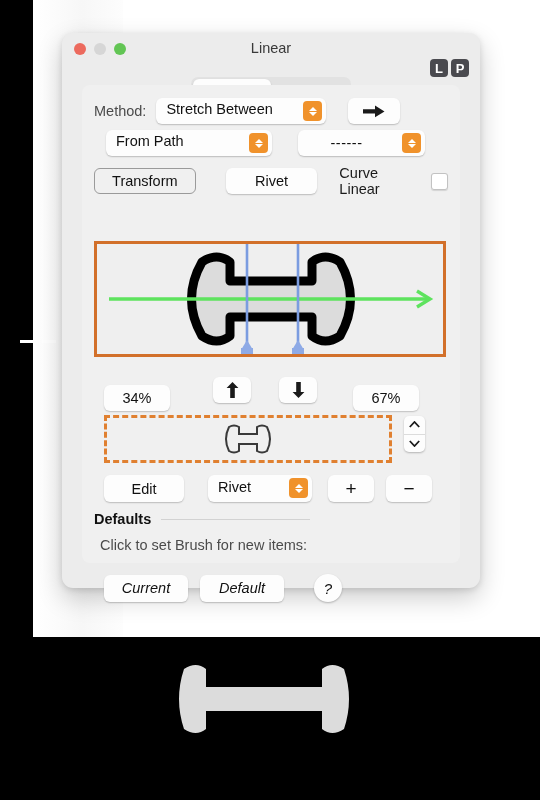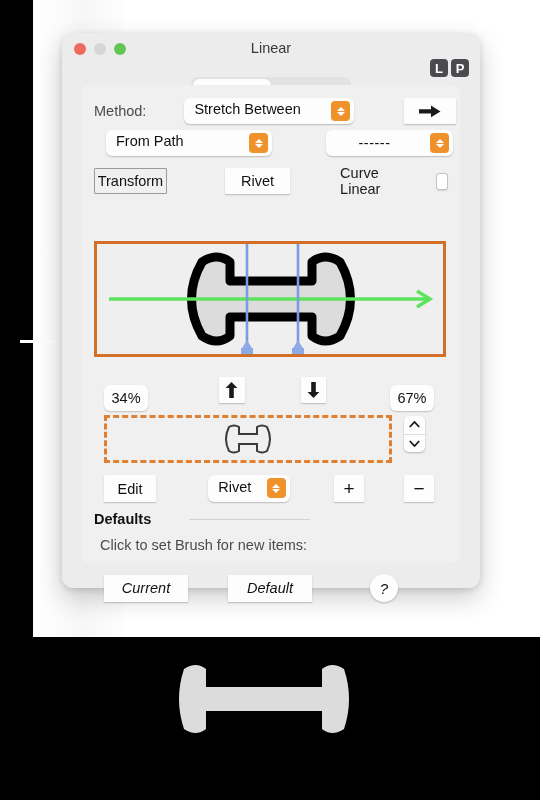--- a/index.html
+++ b/index.html
@@ -37,39 +37,39 @@
   .tabs{position:absolute;left:129px;top:44px;width:160px;height:27px;
     background:#e2e2e2;border-radius:7px;display:flex;padding:2px;box-sizing:border-box;}
   .tab{flex:1;display:flex;align-items:center;justify-content:center;
     font-size:14.5px;color:#1c1c1c;border-radius:6px;}
   .tab.active{background:#fdfdfd;box-shadow:0 1px 2px rgba(0,0,0,.18);}
 
   
   .panel{position:absolute;left:20px;top:52px;width:378px;height:478px;
     background:#f0f0f0;border-radius:8px;}
 
-  .row{position:absolute;display:flex;align-items:center;gap:28px;}
+  .row{position:absolute;display:flex;align-items:center;}
 
   .label{font-size:14.5px;color:#4b4b4b;}
   .label-dark{font-size:14.5px;color:#1b1b1b;}
 
   
   .popup{background:#fdfdfd;border-radius:6px;height:26px;display:flex;
     align-items:center;box-shadow:0 1px 1.5px rgba(0,0,0,.22);position:relative;
     box-sizing:border-box;padding:0 30px 4px 10px;font-size:14.5px;color:#111;}
   .popup .chev{position:absolute;right:4px;top:3px;width:19px;height:20px;
     background:#f0922b;border-radius:4px;display:flex;flex-direction:column;
     align-items:center;justify-content:center;gap:1px;}
   .chev i{display:block;width:0;height:0;border-left:4px solid transparent;
     border-right:4px solid transparent;}
   .chev i.up{border-bottom:4.5px solid #fff;}
   .chev i.dn{border-top:4.5px solid #fff;}
 
   
-  .btn{background:#fdfdfd;border-radius:1px;height:26px;display:flex;
+  .btn{background:#fdfdfd;border-radius:6px;height:26px;display:flex;
     align-items:center;justify-content:center;font-size:14.5px;color:#111;
     box-shadow:0 1px 1.5px rgba(0,0,0,.22);box-sizing:border-box;text-align:center;}
   .btn.bordered{background:#f0f0f0;border:1px solid #9a9a9a;box-shadow:none;}
 
   .checkbox{width:17px;height:17px;background:#fff;border-radius:3px;
     box-shadow:0 0 0 1px #c2c2c2 inset,0 1px 1px rgba(0,0,0,.12);}
 
   
   .preview{position:absolute;left:12px;top:156px;width:352px;height:116px;
     background:#efefef;border:3px solid #d2702a;box-sizing:border-box;}

